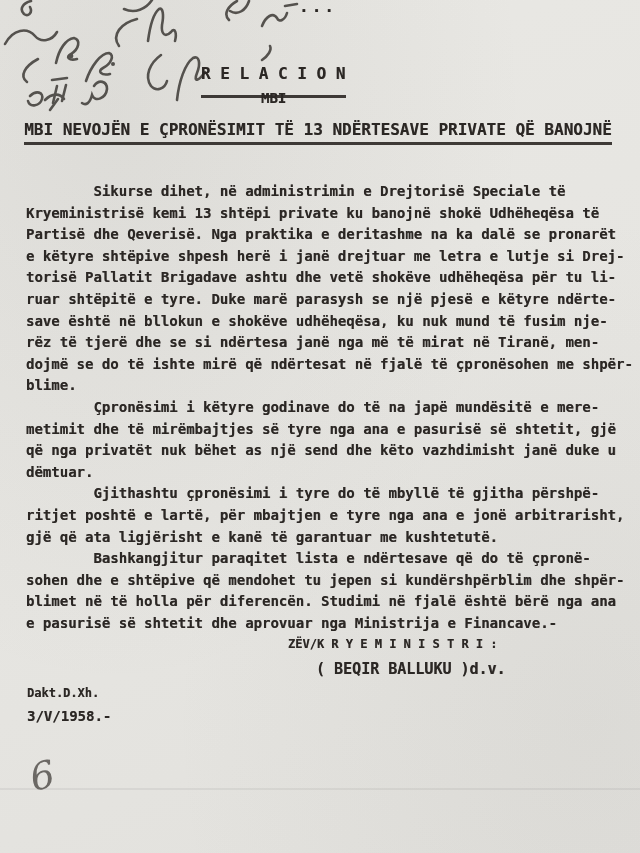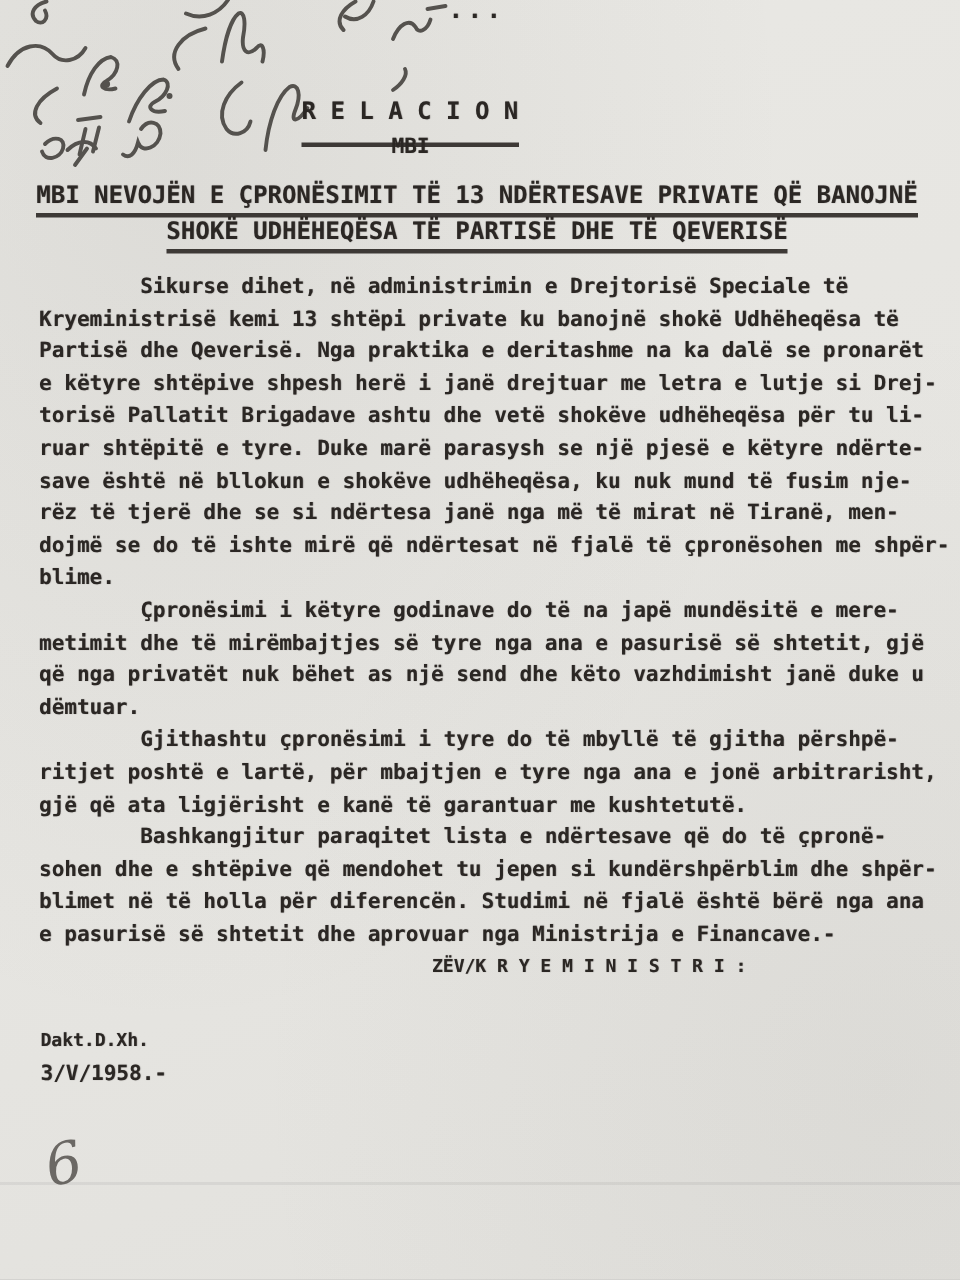--- a/index.html
+++ b/index.html
@@ -92,21 +92,20 @@
   </svg>
 
   <div class="typed top-dots">...</div>
 
   <div class="typed doc-title"><span class="u">R E L A C I O N</span></div>
 
   <div class="typed subject-intro">MBI</div>
 
   <div class="typed subject-line l1"><span class="u">MBI NEVOJËN E ÇPRONËSIMIT TË 13 NDËRTESAVE PRIVATE QË BANOJNË</span></div>
 
-  <div class="typed subject-line l2"><span class="u">SHOKË UDHËHEQËSA TË PARTISË DHE TË QEVERISË</span></div>
 
   <pre class="typed body-text">        Sikurse dihet, në administrimin e Drejtorisë Speciale të
 Kryeministrisë kemi 13 shtëpi private ku banojnë shokë Udhëheqësa të
 Partisë dhe Qeverisë. Nga praktika e deritashme na ka dalë se pronarët
 e këtyre shtëpive shpesh herë i janë drejtuar me letra e lutje si Drej-
 torisë Pallatit Brigadave ashtu dhe vetë shokëve udhëheqësa për tu li-
 ruar shtëpitë e tyre. Duke marë parasysh se një pjesë e këtyre ndërte-
 save është në bllokun e shokëve udhëheqësa, ku nuk mund të fusim nje-
 rëz të tjerë dhe se si ndërtesa janë nga më të mirat në Tiranë, men-
 dojmë se do të ishte mirë që ndërtesat në fjalë të çpronësohen me shpër-
@@ -117,20 +116,21 @@
 dëmtuar.
         Gjithashtu çpronësimi i tyre do të mbyllë të gjitha përshpë-
 ritjet poshtë e lartë, për mbajtjen e tyre nga ana e jonë arbitrarisht,
 gjë që ata ligjërisht e kanë të garantuar me kushtetutë.
         Bashkangjitur paraqitet lista e ndërtesave që do të çpronë-
 sohen dhe e shtëpive që mendohet tu jepen si kundërshpërblim dhe shpër-
 blimet në të holla për diferencën. Studimi në fjalë është bërë nga ana
 e pasurisë së shtetit dhe aprovuar nga Ministrija e Financave.-</pre>
 
   <div class="typed sig-role">ZËV/K R Y E M I N I S T R I :</div>
+  <div class="typed sig-name">( BEQIR BALLUKU )d.v.</div>
 
   <div class="typed typist-note">Dakt.D.Xh.</div>
   <div class="typed doc-date">3/V/1958.-</div>
 
   <div class="scan-line"></div>
 
   <svg class="page-number-svg" width="56" height="56" viewBox="0 0 56 56">
     <text x="12" y="42" transform="rotate(-12 28 28)">6</text>
   </svg>
 

